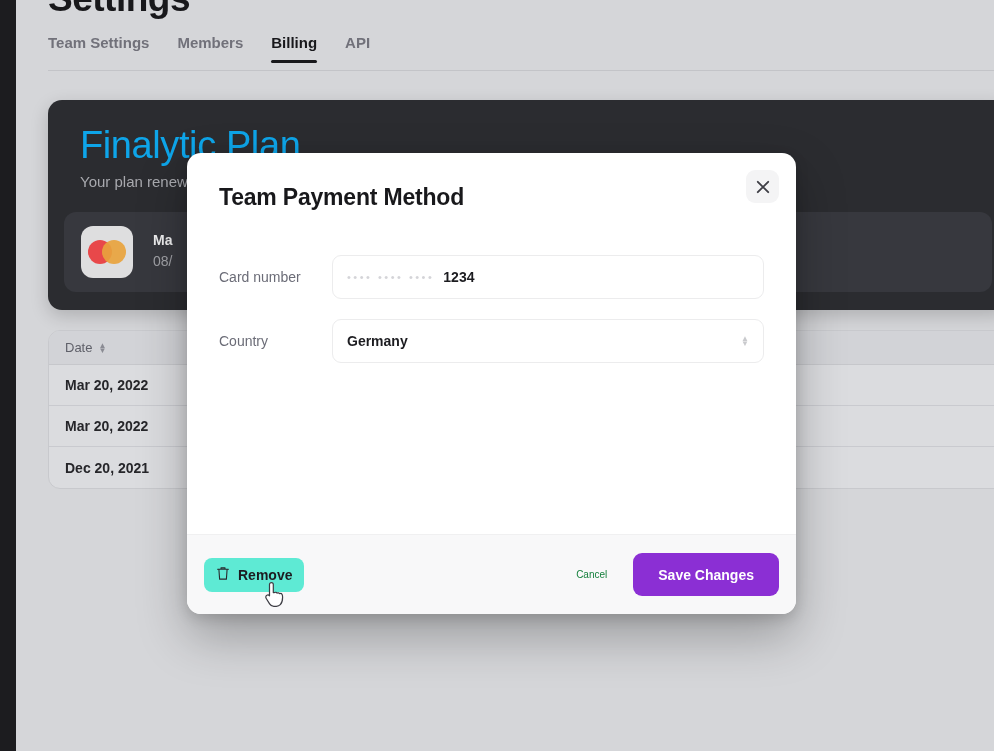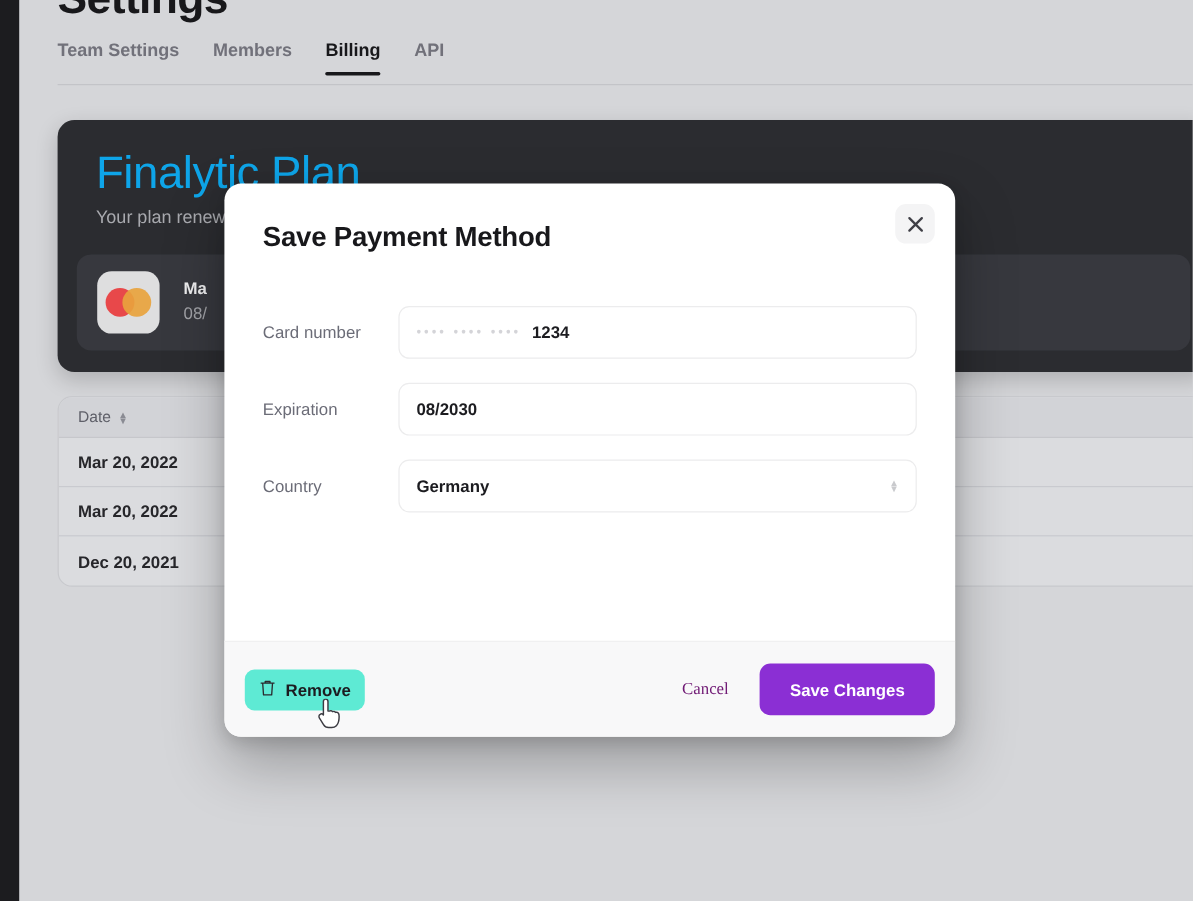--- a/index.html
+++ b/index.html
@@ -332,26 +332,26 @@
     font-size: 14px;
     font-weight: bold;
     color: #1c1c20;
     cursor: pointer;
     font-family: inherit;
   }
   #footer-spacer { flex: 1; }
   #cancel-button {
     background: none;
     border: none;
-    font-size: 14px;
-    color: #701a75;
+    font-size: 10px;
+    color: #15803d;
     cursor: pointer;
     padding: 10px 14px;
     margin-right: 12px;
-    font-family: Liberation Serif, serif;
+    font-family: Liberation Sans, sans-serif;
   }
   #save-changes-button {
     height: 43px;
     padding: 0 25px;
     border: none;
     border-radius: 9px;
     background: #8b2fd4;
     color: #ffffff;
     font-size: 14px;
     font-weight: bold;
@@ -417,44 +417,38 @@
     </div>
     <div class="invoice-row">
       <div class="col-date">Dec 20, 2021</div>
     </div>
   </section>
 </div>
 
 <div id="modal-overlay">
   <div id="modal">
 
-    <div id="modal-title">Save Payment Method</div>
+    <div id="modal-title">Team Payment Method</div>
 
     <button id="modal-close-button">
       <svg width="14" height="14" viewBox="0 0 14 14" aria-hidden="true">
         <path d="M1.8 1.8 L12.2 12.2 M12.2 1.8 L1.8 12.2" stroke="currentColor" stroke-width="1.9" stroke-linecap="round" fill="none"></path>
       </svg>
     </button>
 
     <div id="modal-body">
 
       <div class="form-row">
         <div class="field-label">Card number</div>
         <div class="field-control">
           <span class="masked-dots">••••  ••••  ••••</span>
           <span class="field-value">1234</span>
         </div>
       </div>
 
-      <div class="form-row">
-        <div class="field-label">Expiration</div>
-        <div class="field-control">
-          <span class="field-value">08/2030</span>
-        </div>
-      </div>
 
 
       <div class="form-row">
         <div class="field-label">Country</div>
         <div class="field-control is-select">
           <span class="field-value">Germany</span>
           <span class="select-caret">
             <span>▲</span>
               <span>▼</span>
           </span>

